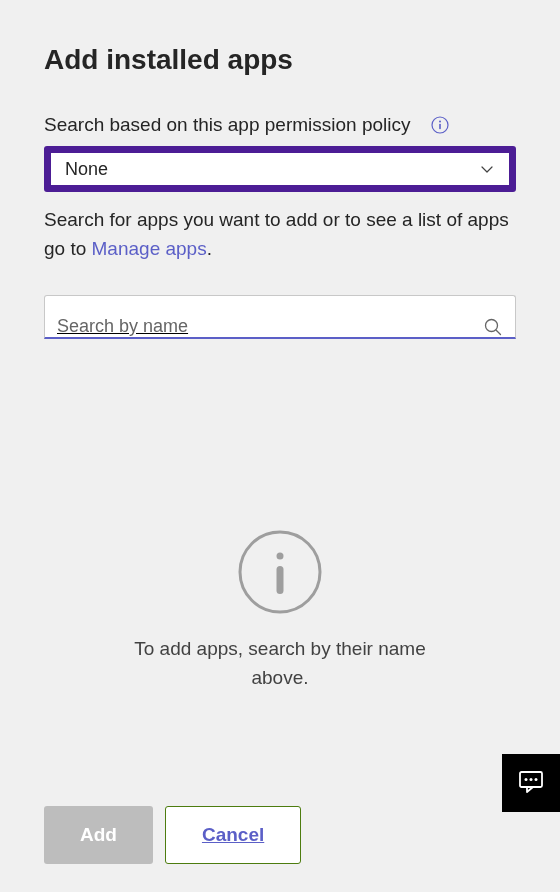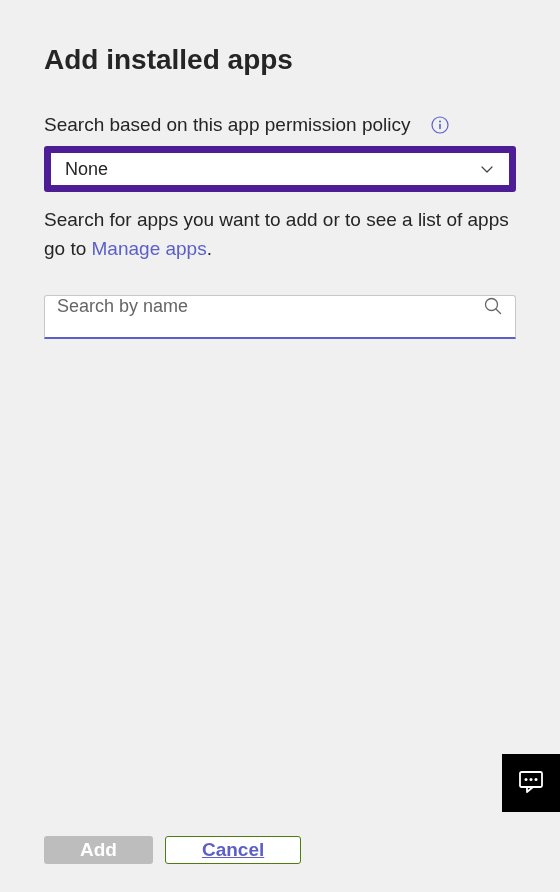--- a/index.html
+++ b/index.html
@@ -74,22 +74,23 @@
       cursor: pointer;
     }
     .search-box {
       width: 100%;
       height: 44px;
       background: #ffffff;
       border: 1px solid #c8c8c8;
       border-bottom: 2px solid #5b5fc7;
       border-radius: 3px 3px 0 0;
       display: flex;
-      align-items: flex-start;
+      align-items: flex-end;
       padding: 0 12px;
+      text-decoration: underline;
     }
     .search-input {
       flex: 1;
       border: none;
       outline: none;
       font-size: 18px;
       color: #252525;
       background: transparent;
     }
     .search-input::placeholder {
@@ -116,21 +117,21 @@
       max-width: 300px;
     }
     .button-row {
       position: absolute;
       bottom: 28px;
       left: 44px;
       display: flex;
       gap: 12px;
     }
     .btn {
-      height: 28px;
+      height: 58px;
       padding: 0 36px;
       border-radius: 3px;
       font-size: 19px;
       font-weight: 600;
       cursor: pointer;
       display: inline-flex;
       align-items: center;
       justify-content: center;
     }
     .btn-primary {
@@ -191,20 +192,30 @@
   <div class="search-box">
     <input type="text" class="search-input" placeholder="Search by name" style="">
     <span class="search-icon-wrapper">
       <svg width="20" height="20" viewBox="0 0 20 20" fill="none">
         <circle cx="8.5" cy="8.5" r="6" stroke="#666666" stroke-width="1.3"></circle>
         <line x1="13.2" y1="13.2" x2="17.5" y2="17.5" stroke="#666666" stroke-width="1.3" stroke-linecap="round"></line>
       </svg>
     </span>
   </div>
 
+  <div class="empty-state">
+    <div class="empty-icon-wrapper">
+      <svg width="86" height="86" viewBox="0 0 86 86" fill="none">
+        <circle cx="43" cy="43" r="40" stroke="#9e9e9e" stroke-width="3"></circle>
+        <circle cx="43" cy="27" r="3.5" fill="#9e9e9e"></circle>
+        <rect x="39.5" y="37" width="7" height="28" rx="3.5" fill="#9e9e9e"></rect>
+      </svg>
+    </div>
+    <p class="empty-text">To add apps, search by their name above.</p>
+  </div>
 </div>
 
 <div class="button-row">
   <button class="btn btn-primary">Add</button>
   <button class="btn btn-secondary">Cancel</button>
 </div>
 
 <div class="feedback-widget">
   <span>
     <svg width="28" height="28" viewBox="0 0 28 28" fill="none">

